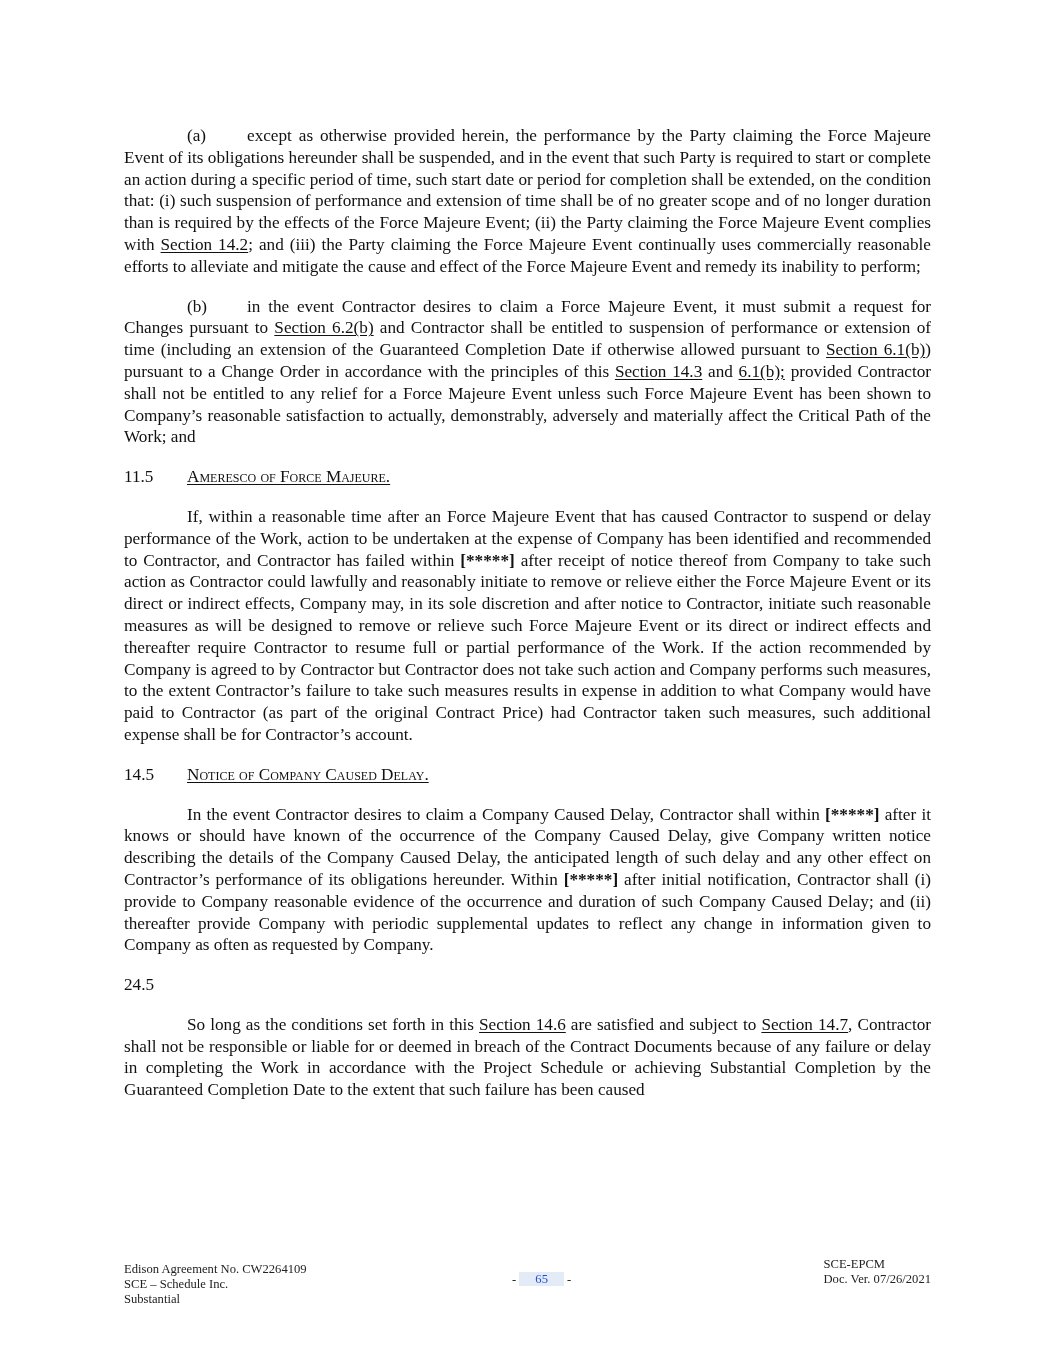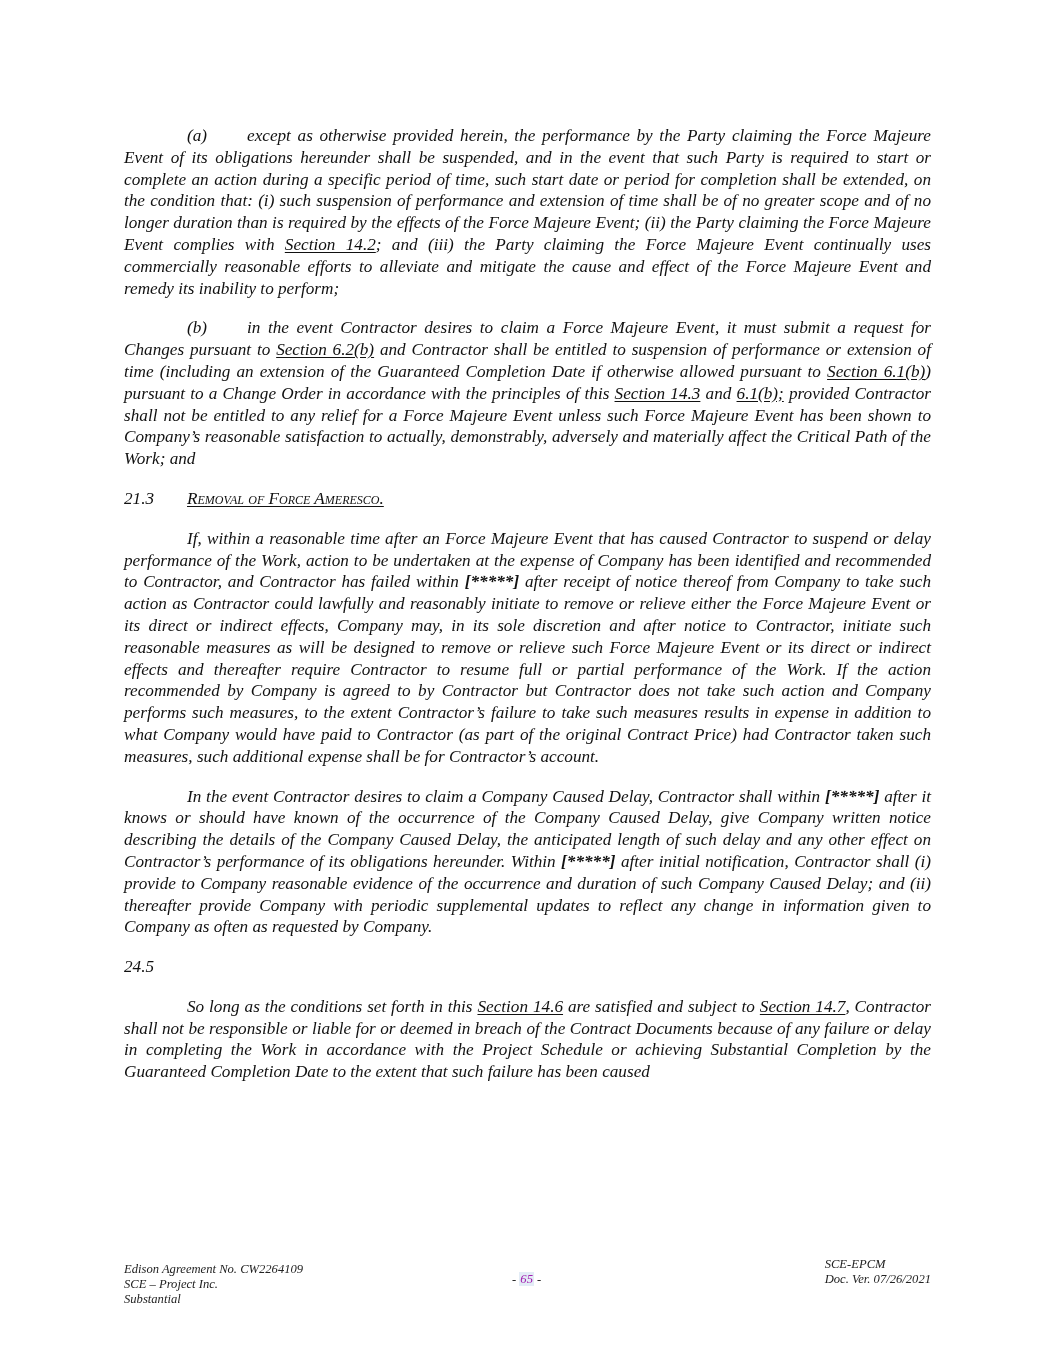--- a/index.html
+++ b/index.html
@@ -1,68 +1,72 @@
 <!DOCTYPE html>
 <html><head>
 <meta charset="utf-8">
 <style>
   html, body { margin: 0; padding: 0; background: #ffffff; }
   body { width: 1055px; height: 1365px; position: relative; overflow: hidden; }
   .page {
     position: absolute; left: 0; top: 0; width: 1055px; height: 1365px;
-    font-family: "Liberation Serif", serif; color: #111; font-size: 17.2px; line-height: 21.8px; font-style: italic;
+    font-family: "Liberation Serif", serif; color: #111; font-size: 17.2px; line-height: 21.8px;
   }
   .content { position: absolute; left: 124px; top: 125px; width: 807px; }
   p { margin: 0; text-align: justify; text-align-last: left; }
   .para { text-indent: 63px; }
   .gap { margin-top: 18px; }
   .lbl { display: inline-block; width: 60px; text-indent: 0; }
   .u { text-decoration: underline; text-underline-offset: 2px; }
   .b { font-weight: bold; }
   .heading { display: flex; }
   .heading .num { width: 63px; }
   .heading .title { text-decoration: underline; text-underline-offset: 2px; font-variant: small-caps; }
   .footer {
     position: absolute; left: 124px; top: 1257px; width: 807px;
     font-size: 12.6px; line-height: 15px; color: #222;
   }
   .footer .left { position: absolute; left: 0; top: 5px; }
   .footer .right { position: absolute; right: 0; top: 0; }
   .footer .center { position: absolute; left: 388px; top: 15px; }
-  .pgnum { background: #e3ecf6; color: #a21caf; padding: 0 1px; }
+  .pgnum { background: #e3ecf6; color: #1d4ed8; padding: 0 16px; }
 </style>
 </head>
 <body>
 
 <div class="page">
   <div class="content">
 
     <p class="para"><span class="lbl">(a)</span><span>except as otherwise provided herein, the performance by the Party claiming the Force Majeure Event of its obligations hereunder shall be suspended, and in the event that such Party is required to start or complete an action during a specific period of time, such start date or period for completion shall be extended, on the condition that: (i) such suspension of performance and extension of time shall be of no greater scope and of no longer duration than is required by the effects of the Force Majeure Event; (ii) the Party claiming the Force Majeure Event complies with </span><span class="u">Section 14.2</span><span>; and (iii) the Party claiming the Force Majeure Event continually uses commercially reasonable efforts to alleviate and mitigate the cause and effect of the Force Majeure Event and remedy its inability to perform;</span></p>
 
     <p class="para gap"><span class="lbl">(b)</span><span>in the event Contractor desires to claim a Force Majeure Event, it must submit a request for Changes pursuant to </span><span class="u">Section 6.2(b)</span><span> and Contractor shall be entitled to suspension of performance or extension of time (including an extension of the Guaranteed Completion Date if otherwise allowed pursuant to </span><span class="u">Section 6.1(b)</span><span>) pursuant to a Change Order in accordance with the principles of this </span><span class="u">Section 14.3</span><span> and </span><span class="u">6.1(b);</span><span> provided Contractor shall not be entitled to any relief for a Force Majeure Event unless such Force Majeure Event has been shown to Company’s reasonable satisfaction to actually, demonstrably, adversely and materially affect the Critical Path of the Work; and</span></p>
 
 
     <div class="heading gap">
-      <span class="num">21.3</span>
-      <span class="title">Removal of Force Ameresco.</span>
+      <span class="num">11.5</span>
+      <span class="title">Ameresco of Force Majeure.</span>
     </div>
     <p class="para gap"><span>If, within a reasonable time after an Force Majeure Event that has caused Contractor to suspend or delay performance of the Work, action to be undertaken at the expense of Company has been identified and recommended to Contractor, and Contractor has failed within </span><span class="b">[*****]</span><span> after receipt of notice thereof from Company to take such action as Contractor could lawfully and reasonably initiate to remove or relieve either the Force Majeure Event or its direct or indirect effects, Company may, in its sole discretion and after notice to Contractor, initiate such reasonable measures as will be designed to remove or relieve such Force Majeure Event or its direct or indirect effects and thereafter require Contractor to resume full or partial performance of the Work.  If the action recommended by Company is agreed to by Contractor but Contractor does not take such action and Company performs such measures, to the extent Contractor’s failure to take such measures results in expense in addition to what Company would have paid to Contractor (as part of the original Contract Price) had Contractor taken such measures, such additional expense shall be for Contractor’s account.</span></p>
 
+    <div class="heading gap">
+      <span class="num">14.5</span>
+      <span class="title">Notice of Company Caused Delay.</span>
+    </div>
     <p class="para gap"><span>In the event Contractor desires to claim a Company Caused Delay, Contractor shall within </span><span class="b">[*****]</span><span> after it knows or should have known of the occurrence of the Company Caused Delay, give Company written notice describing the details of the Company Caused Delay, the anticipated length of such delay and any other effect on Contractor’s performance of its obligations hereunder.  Within </span><span class="b">[*****]</span><span> after initial notification, Contractor shall (i) provide to Company reasonable evidence of the occurrence and duration of such Company Caused Delay; and (ii) thereafter provide Company with periodic supplemental updates to reflect any change in information given to Company as often as requested by Company.</span></p>
 
     <div class="heading gap">
       <span class="num">24.5</span>
     </div>
     <p class="para gap"><span>So long as the conditions set forth in this </span><span class="u">Section 14.6</span><span> are satisfied and subject to </span><span class="u">Section 14.7</span><span>, Contractor shall not be responsible or liable for or deemed in breach of the Contract Documents because of any failure or delay in completing the Work in accordance with the Project Schedule or achieving Substantial Completion by the Guaranteed Completion Date to the extent that such failure has been caused</span></p>
   </div>
 
   <div class="footer">
     <div class="left">
       <div>Edison Agreement No. CW2264109</div>
-      <div>SCE – Project Inc.</div>
+      <div>SCE – Schedule Inc.</div>
       <div>Substantial</div>
     </div>
     <div class="center"><span>- </span><span class="pgnum">65</span><span> -</span></div>
     <div class="right">
       <div>SCE-EPCM</div>
       <div>Doc. Ver. 07/26/2021</div>
     </div>
   </div>
 </div>
 

